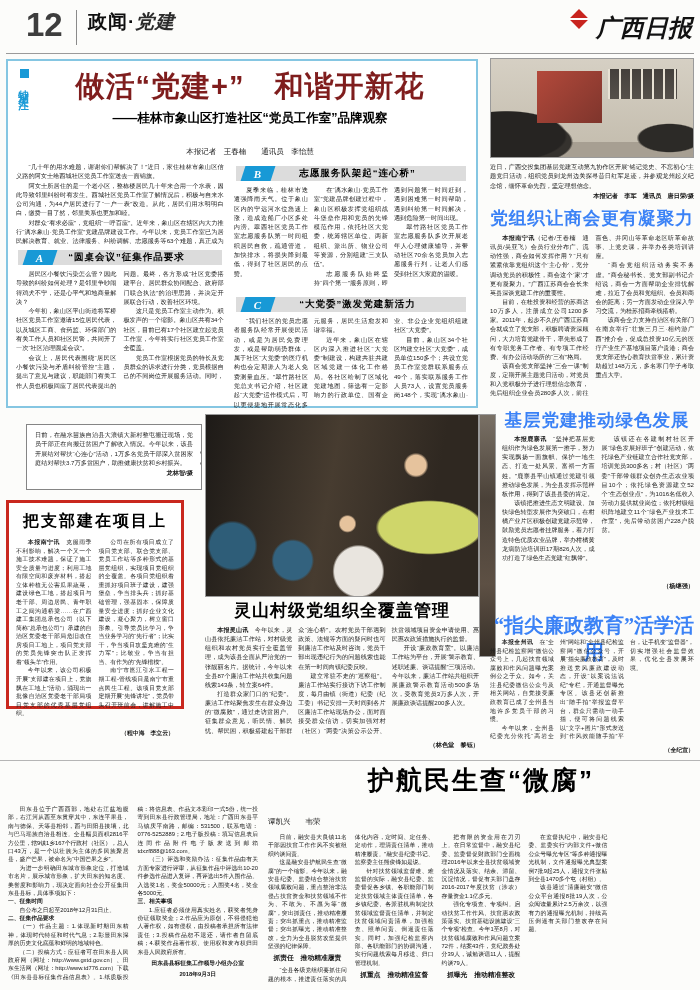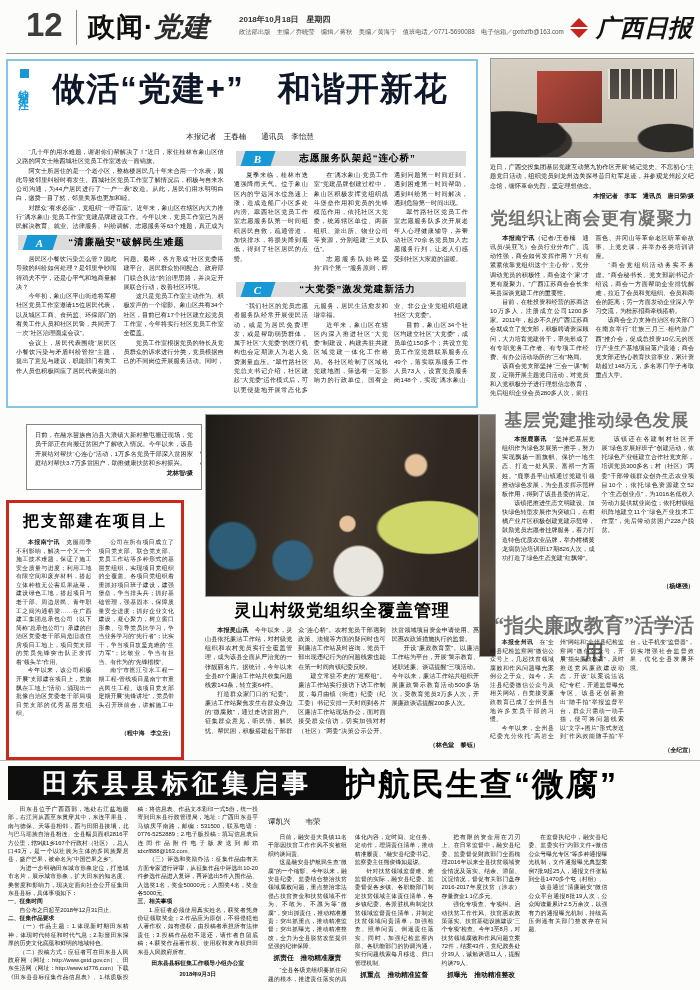--- a/index.html
+++ b/index.html
@@ -2,46 +2,46 @@
 <html><head>
 <meta charset="utf-8">
 <style>
   html,body{margin:0;padding:0;background:#e8e6e0;}
   #page{position:relative;width:700px;height:990px;background:#fcfcfa;overflow:hidden;
         font-family:"Liberation Sans",sans-serif;color:#151515;margin:0 auto;}
   
   #masthead{position:absolute;left:24px;top:6px;right:6px;height:44px;}
   .pageno{position:absolute;left:2px;top:0;font-size:33px;font-weight:900;color:#3d3d3d;}
   .msep{position:absolute;left:52px;top:4px;width:1px;height:35px;background:#8a8a8a;}
-  .sec{position:absolute;left:64px;top:3px;font-size:27px;font-weight:900;letter-spacing:1px;color:#0e0e0e;text-align:right;}
+  .sec{position:absolute;left:64px;top:3px;font-size:19px;font-weight:900;letter-spacing:1px;color:#0e0e0e;text-align:right;}
   .sec .sec-i{font-style:italic;font-weight:700;color:#2b2b2b;}
   .dateblock{position:absolute;left:215px;top:7px;line-height:1.7;color:#333;}
   .dateline{font-size:8px;font-weight:bold;}
   .staffline{font-size:6.3px;color:#555;}
-  .logo{position:absolute;right:2px;top:6px;display:flex;align-items:center;gap:10px;}
+  .logo{position:absolute;right:2px;top:6px;display:flex;gap:10px;}
   .diamond{width:14px;height:14px;background:linear-gradient(135deg,#c8241e 44%,#fff 44% 56%,#c8241e 56%);
            transform:rotate(45deg);}
   .logo-text{font-family:"Liberation Serif",serif;font-style:italic;font-weight:bold;font-size:24px;color:#121212;}
   .hrule1{position:absolute;left:6px;right:6px;top:53px;height:1px;background:#9a9a9a;}
   .hrule2{position:absolute;left:0;right:0;top:760px;height:1px;background:#b5b5b5;}
   
   .jtxt{font-size:6.2px;line-height:1.5;text-align:justify;color:#1c1c1c;}
   .jtxt p{margin:0;text-indent:2em;}
   .dl{font-weight:bold;}
   .byline{text-align:right;font-weight:bold;font-size:6.2px;}
   
   #feature{position:absolute;left:6px;top:59px;width:472px;height:349px;border:2px solid #85c6e2;
            background:#fff;box-sizing:border-box;padding:5px 8px;}
   .feat-head{display:flex;}
   .vlabel-wrap{width:16px;display:flex;flex-direction:column;align-items:center;gap:3px;padding-top:3px;}
   .vsq{width:9px;height:9px;background:#1899d6;}
   .vlabel{writing-mode:vertical-rl;text-orientation:upright;font-size:10.5px;font-weight:bold;
           color:#1899d6;letter-spacing:3px;}
   .feat-title-block{flex:1;text-align:center;}
-  .feat-h1{font-size:33px;font-weight:900;margin:1px 0 3px;letter-spacing:1px;color:#0f172a;}
+  .feat-h1{font-size:29px;font-weight:900;margin:1px 0 3px;letter-spacing:1px;color:#7f1d1d;}
   .feat-h2{font-size:12.5px;font-weight:bold;margin:0;color:#000;}
   .feat-by{font-size:7.5px;margin-top:20px;color:#222;}
   .feat-cols{display:flex;gap:10px;margin-top:5px;}
   .feat-left{width:47%;}
   .feat-right{width:53%;}
   .intro{height:84px;overflow:hidden;}
   .secbar{height:15px;background:#dcdcdc;margin:4px 2px;display:flex;align-items:center;}
   .secletter-wrap{width:30px;height:15px;background:#1899d6;transform:skewX(-18deg);margin-left:7px;
                   display:flex;align-items:center;justify-content:center;}
   .secletter{transform:skewX(18deg);color:#fff;font-family:"Liberation Serif",serif;
@@ -79,30 +79,30 @@
       linear-gradient(#d6d0c4,#c2bbac);}
   #strip-photo{position:absolute;left:479px;top:414px;width:17px;height:243px;
     background:linear-gradient(180deg,#7a7166,#4a4138 35%,#5d5044 70%,#352e27);}
   
   #lingshan-h{position:absolute;left:205px;top:599px;width:274px;text-align:center;
     font-family:Liberation Serif, serif;font-size:17px;font-weight:900;letter-spacing:1px;color:#000;}
   #lingshan-body{position:absolute;left:205px;top:625px;width:274px;height:112px;
     column-count:3;column-gap:6px;column-fill:auto;overflow:hidden;font-size:6.1px;}
   #lingshan-byline{position:absolute;left:205px;top:741px;width:274px;}
   
-  #redbox{position:absolute;left:6px;top:500px;width:178px;height:260px;border:3px solid #c9281e;
+  #redbox{position:absolute;left:6px;top:500px;width:178px;height:209px;border:3px solid #c9281e;
           box-sizing:border-box;background:#fff;padding:5px 7px;}
   .redbox-h{text-align:center;font-family:"Liberation Serif",serif;font-size:16px;font-weight:900;
             letter-spacing:2px;margin:3px 0 6px;color:#000;}
   .redbox-cols{column-count:2;column-gap:7px;column-fill:auto;height:188px;overflow:hidden;
                font-size:5.9px;line-height:1.45;}
   #redbox .byline{margin-top:3px;font-size:5.9px;}
   
   .rc-h{position:absolute;left:490px;width:204px;text-align:center;font-family:"Liberation Serif",serif;
-        font-weight:900;color:#737373;}
+        font-weight:900;color:#3b82f6;}
   #caption-right{position:absolute;left:490px;top:162px;width:204px;font-size:6.2px;line-height:1.5;text-align:justify;}
   .credit{display:block;text-align:right;font-weight:bold;margin-top:1px;}
   #shanghui-h{top:206px;font-size:17.5px;letter-spacing:1px;}
   #shanghui-body{position:absolute;left:490px;top:233px;width:204px;height:170px;
     column-count:2;column-gap:7px;column-fill:auto;overflow:hidden;font-size:6.1px;}
   #jiceng-h{top:408px;font-size:17.5px;letter-spacing:1px;left:500px;width:194px;}
   #jiceng-body{position:absolute;left:502px;top:434px;width:192px;height:146px;
     column-count:2;column-gap:7px;column-fill:auto;overflow:hidden;font-size:6.1px;}
   #jiceng-byline{position:absolute;left:502px;top:582px;width:192px;}
   #zhijian-h{top:612px;font-size:20px;left:494px;width:200px;}
@@ -111,73 +111,70 @@
   #zhijian-byline{position:absolute;left:490px;top:746px;width:204px;font-size:5.9px;}
   
   #tiandong-banner{position:absolute;left:8px;top:766px;width:338px;height:34px;background:#0d0d0d;
     color:#fff;display:flex;align-items:center;justify-content:center;font-size:26px;font-weight:900;letter-spacing:4px;}
   #tiandong-body{position:absolute;left:8px;top:805px;width:250px;height:181px;
     column-count:2;column-gap:9px;column-fill:auto;overflow:hidden;font-size:5.8px;line-height:1.45;text-align:justify;}
   #tiandong-body p{margin:0;text-indent:2em;}
   #tiandong-body .td-h{font-weight:bold;text-indent:0;}
   .td-sign{font-weight:bold;text-align:center;text-indent:0 !important;margin-top:3px !important;}
   #huhang-h{position:absolute;left:268px;top:763px;width:426px;text-align:center;
-    font-size:32px;font-weight:900;letter-spacing:2px;color:#000;}
+    font-size:26px;font-weight:900;letter-spacing:2px;color:#000;}
   #huhang-sub{position:absolute;left:268px;top:799px;width:426px;text-align:center;font-size:11px;font-weight:bold;color:#000;}
   #huhang-by{position:absolute;left:268px;top:817px;width:426px;text-align:left;font-size:7.5px;color:#222;}
   #huhang-body{position:absolute;left:268px;top:833px;width:426px;height:152px;
     column-count:5;column-gap:8px;column-fill:auto;overflow:hidden;font-size:5.8px;line-height:1.45;text-align:justify;}
   #huhang-body p{margin:0;text-indent:2em;}
   .hh-sub{font-weight:900;text-align:center;text-indent:0 !important;margin:3px 0 !important;font-size:6.8px;}
 </style>
 </head>
 <body>
 
 <div id="page">
 
   <div id="masthead">
     <div class="pageno">12</div>
     <div class="msep"></div>
     <div class="sec">
       <span>政闻</span><span>·</span><span class="sec-i">党建</span>
     </div>
-    <div class="dateblock">
-      <div class="dateline">2018年10月18日　星期四</div>
-      <div class="staffline">政法部出版　主编／乔晓莹　编辑／蒋秋　美编／黄海宁　值班电话／0771-5690088　电子信箱／gxrbzfb@163.com</div>
-    </div>
     <div class="logo">
       <span class="diamond"></span>
       <span class="logo-text">广西日报</span>
     </div>
   </div>
   <div class="hrule1"></div>
 
   <div id="feature">
     <div class="feat-head">
       <div class="vlabel-wrap">
         <span class="vsq"></span>
         <span class="vlabel">特别关注</span>
       </div>
       <div class="feat-title-block">
         <div class="feat-h1">做活“党建+”　和谐开新花</div>
+        <div class="feat-h2">——桂林市象山区打造社区“党员工作室”品牌观察</div>
         <div class="feat-by">本报记者　王春楠　　通讯员　李怡慧</div>
       </div>
     </div>
     <div class="feat-cols">
       <div class="feat-left">
         <div class="intro jtxt">
           <p>“几十年的用水难题，谢谢你们帮解决了！”近日，家住桂林市象山区信义路的阿女士给西城社区党员工作室送去一面锦旗。</p>
           <p>阿女士所居住的是一个老小区，整栋楼居民几十年来合用一个水表，因此导致邻里纠纷时有发生。西城社区党员工作室了解情况后，积极与自来水公司沟通，为44户居民进行了“一户一表”改造。从此，居民们用水明明白白，缴费一目了然，邻里关系也更加和睦。</p>
           <p>对群众“有求必应”，党组织“一呼百应”。近年来，象山区在辖区内大力推行“漓水象山·党员工作室”党建品牌建设工作。今年以来，党员工作室已为居民解决教育、就业、法律服务、纠纷调解、志愿服务等63个难题，真正成为居民的“加油站”“气象站”“服务站”。</p>
         </div>
         <div class="secbar">
           <span class="secletter-wrap">
               <span class="secletter">A</span>
             </span>
-          <span class="sectitle">“清廉融安”破解民生难题</span>
+          <span class="sectitle">“圆桌会议”征集作品要求</span>
         </div>
         <div class="cols2 jtxt">
           <p>居民区小餐饮污染怎么管？因此导致的纠纷如何处理？是邻里争吵闹得鸡犬不宁，还是心平气和地商量解决？</p>
           <p>今年初，象山区平山街道将军桥社区党员工作室邀请15位居民代表，以及城区工商、食药监、环保部门的有关工作人员和社区民警，共同开了一次“社区治理圆桌会议”。</p>
           <p>会议上，居民代表围绕“居民区小餐饮污染与矛盾纠纷管控”主题，提出了意见与建议，职能部门有关工作人员也积极回应了居民代表提出的问题。最终，各方形成“社区党委搭建平台、居民群众协同配合、政府部门联合执法”的治理思路，并决定开展联合行动，改善社区环境。</p>
           <p>这只是党员工作室主动作为、积极发声的一个缩影。象山区共有34个社区，目前已有17个社区建立起党员工作室，今年将实行社区党员工作室全覆盖。</p>
           <p>党员工作室根据党员的特长及党员群众的诉求进行分类，党员根据自己的不同岗位开展服务活动。同时，建立完善“一册一栏一卡”的工作机制，力求群众诉求件件有落实。</p>
         </div>
       </div>
       <div class="feat-right">
@@ -262,21 +259,20 @@
 
   <div id="zhijian-h" class="rc-h">“指尖廉政教育”活学活用</div>
   <div id="zhijian-body" class="jtxt">
     <p><b class="dl">本报全州讯</b><span>　在“全州县纪检监察网”微信公众号上，几起扶贫领域腐败和作风问题曝光案例公之于众。如今，关注县纪委微信公众号及相关网站，自觉接受廉政教育已成了全州县当地许多党员干部的习惯。</span></p>
     <p>今年以来，全州县纪委充分依托“高岩全州”网站和“全州县纪检监察网”微信公众号，开展“指尖廉政教育”，及时推送党风廉政建设动态，开设“以案说法说纪”专栏，开通监督曝光专区。该县还创新推出“随手拍”举报监督平台，群众只需动一动手指，便可将问题线索以“文字+图片”形式发送到“作风效能随手拍”平台，让手机变“监督器”，切实增强社会监督效果，优化全县发展环境。</p>
   </div>
   <div id="zhijian-byline" class="byline">（全纪宣）</div>
 
   <div class="hrule2"></div>
 
-  <div id="tiandong-banner">田东县县标征集启事</div>
   <div id="tiandong-body">
     <p>田东县位于广西西部，地处右江盆地腹部，右江河从西至东贯穿其中，东连平果县，南与德保、天等县相邻，西与田阳县接壤，北与巴马瑶族自治县相连。全县幅员面积2816平方公里，辖9镇1乡167个行政村（社区），总人口43万，是一个以壮族为主体的多民族聚居县，盛产芒果，被命名为“中国芒果之乡”。</p>
     <p>为进一步明确田东城市形象定位，打造城市名片，展示城市形象，扩大田东的知名度、美誉度和影响力，现决定面向社会公开征集田东县县标，具体事项如下：</p>
     <p class="td-h">一、征集时间</p>
     <p>自公布之日起至2018年12月31日止。</p>
     <p class="td-h">二、征集作品要求</p>
     <p>（一）作品主题：1.体现新时期田东精神，体现时代特征和时代气息；2.彰显田东深厚的历史文化底蕴和鲜明的地域特色。</p>
     <p>（二）投稿方式：应征者可在田东县人民政府网（网址：http://www.gxtd.gov.cn）、田东生活网（网址：http://www.td776.com）下载《田东县县标征集作品信息表》。1.纸质版投稿：将信息表、作品文本彩印一式5份，统一投寄到田东县行政管理局，地址：广西田东县平马镇庆平南路，邮编：531500，联系电话：0776-5252889；2.电子版投稿：填写信息表后连同作品附件电子版发送到邮箱tdxzf888@163.com。</p>
     <p>（三）评选和奖励办法：征集作品由有关方面专家进行评审，从征集作品中评选出10-20件参选作品进入复评，再评选出5件入围作品。入选奖1名，奖金50000元；入围奖4名，奖金各5000元。</p>
     <p class="td-h">三、相关事项</p>

